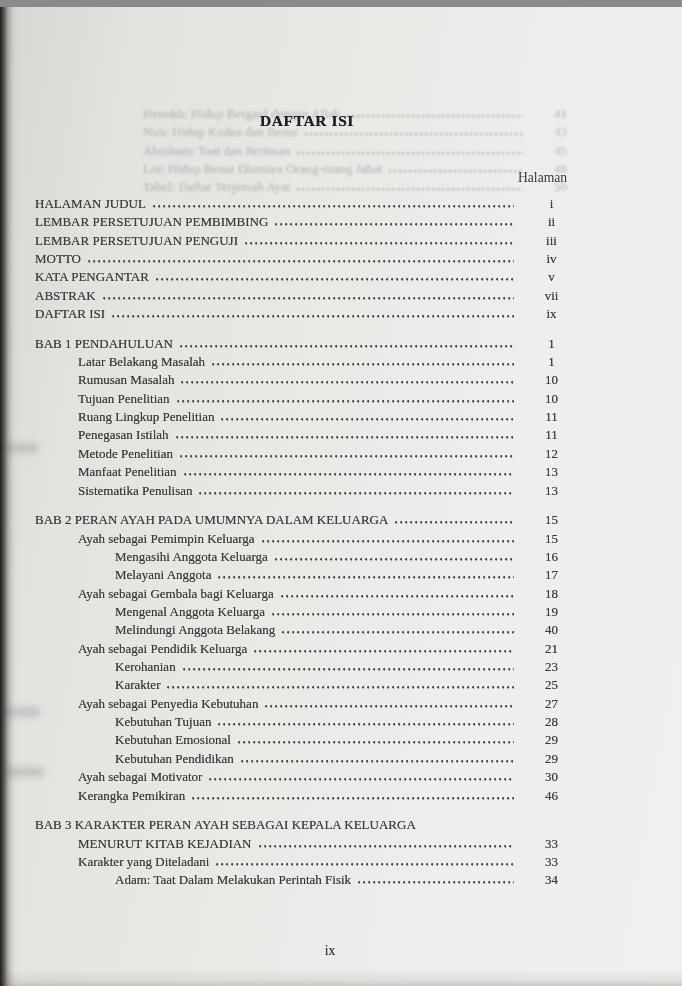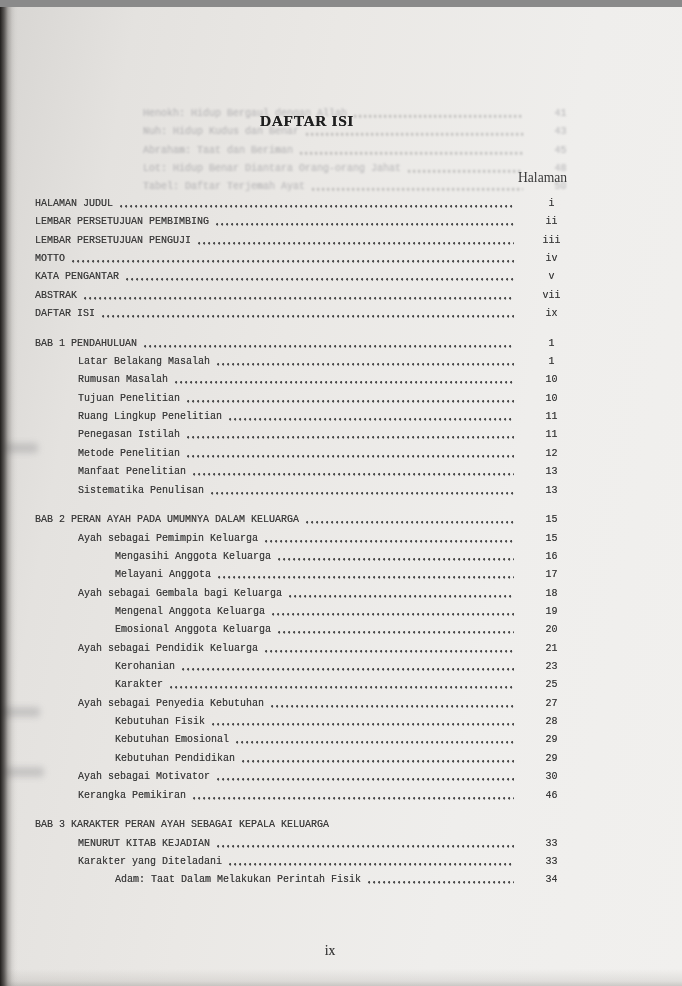--- a/index.html
+++ b/index.html
@@ -40,23 +40,22 @@
     letter-spacing:.6px;text-shadow:0 0 .6px rgba(30,30,30,.8);
   }
   .col-header{
     position:absolute;top:163px;left:518px;width:67px;z-index:2;
     font-size:13.6px;color:#3a3a3a;
   }
   .toc{position:absolute;top:186px;left:0;right:0;z-index:2;}
   .toc-group + .toc-group{margin-top:11.5px;}
   .row{
     display:flex;align-items:flex-end;height:18.35px;
-    padding-right:97px;font-size:10px;
+    padding-right:97px;font-size:13px;
     text-shadow:0 0 .55px rgba(58,58,58,.65);
-    font-family:Liberation Mono, monospace;
   }
   .row .label{white-space:nowrap;line-height:15.5px;}
   .row .dots{flex:1 1 auto;position:relative;align-self:stretch;margin:0 2px 0 5px;}
   .row .dots::after{
     content:"";position:absolute;left:2px;right:2px;bottom:3.5px;height:3px;
     background-image:radial-gradient(circle at 1.2px 1.4px, #4c4c4c 1px, transparent 1.35px);
     background-size:5px 3px;background-repeat:repeat-x;
   }
   .row .pagenum{width:67px;flex:0 0 auto;text-align:center;line-height:15.5px;}
   .indent-0{padding-left:35px;}
@@ -220,23 +219,23 @@
           <span class="label">Ayah sebagai Gembala bagi Keluarga</span>
           <span class="dots"></span>
           <span class="pagenum">18</span>
         </div>
         <div class="row indent-2">
           <span class="label">Mengenal Anggota Keluarga</span>
           <span class="dots"></span>
           <span class="pagenum">19</span>
         </div>
         <div class="row indent-2">
-          <span class="label">Emosional Anggota Keluarga</span>
-          <span class="dots"></span>
-          <span class="pagenum">20</span>
+          <span class="label">Melindungi Anggota Belakang</span>
+          <span class="dots"></span>
+          <span class="pagenum">40</span>
         </div>
         <div class="row indent-1">
           <span class="label">Ayah sebagai Pendidik Keluarga</span>
           <span class="dots"></span>
           <span class="pagenum">21</span>
         </div>
         <div class="row indent-2">
           <span class="label">Kerohanian</span>
           <span class="dots"></span>
           <span class="pagenum">23</span>
@@ -245,21 +244,21 @@
           <span class="label">Karakter</span>
           <span class="dots"></span>
           <span class="pagenum">25</span>
         </div>
         <div class="row indent-1">
           <span class="label">Ayah sebagai Penyedia Kebutuhan</span>
           <span class="dots"></span>
           <span class="pagenum">27</span>
         </div>
         <div class="row indent-2">
-          <span class="label">Kebutuhan Fisik</span>
+          <span class="label">Kebutuhan Tujuan</span>
           <span class="dots"></span>
           <span class="pagenum">28</span>
         </div>
         <div class="row indent-2">
           <span class="label">Kebutuhan Emosional</span>
           <span class="dots"></span>
           <span class="pagenum">29</span>
         </div>
         <div class="row indent-2">
           <span class="label">Kebutuhan Pendidikan</span>

